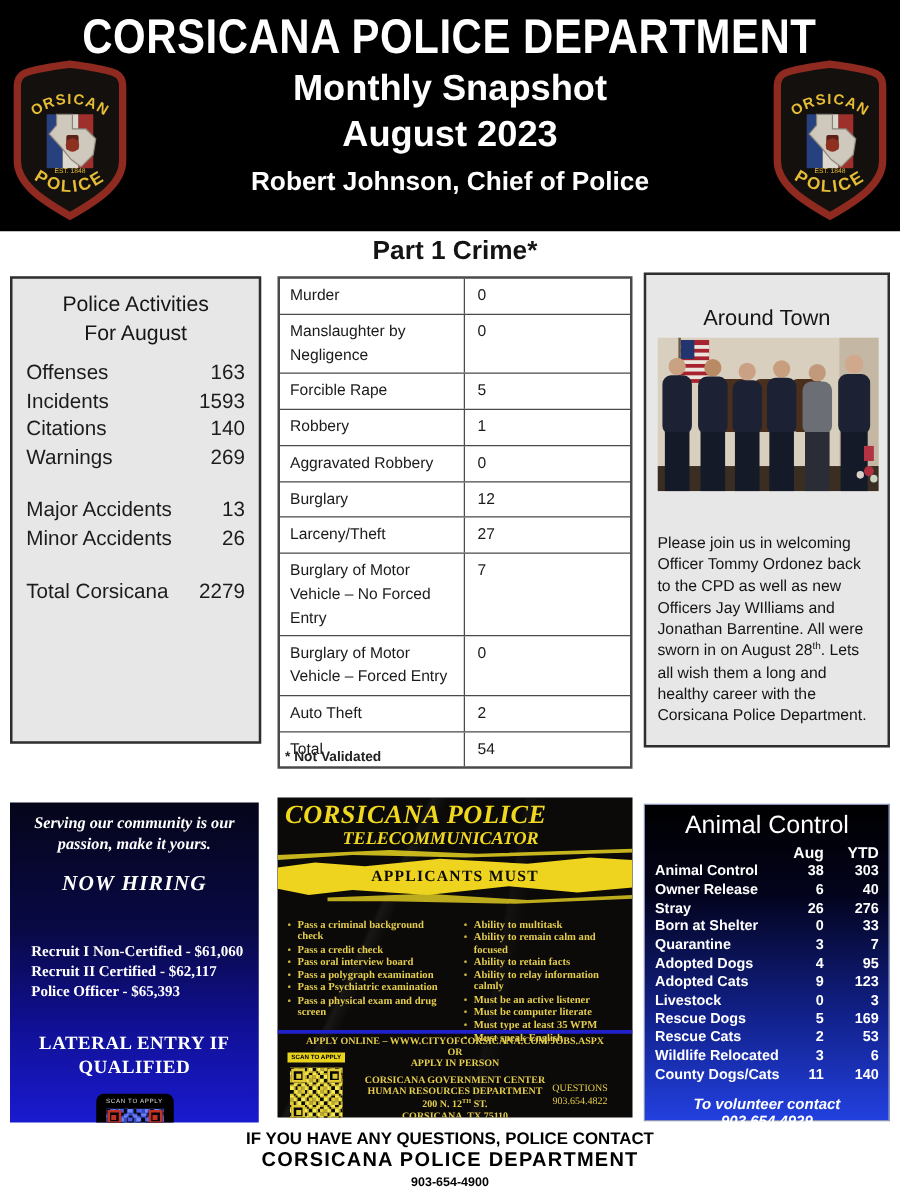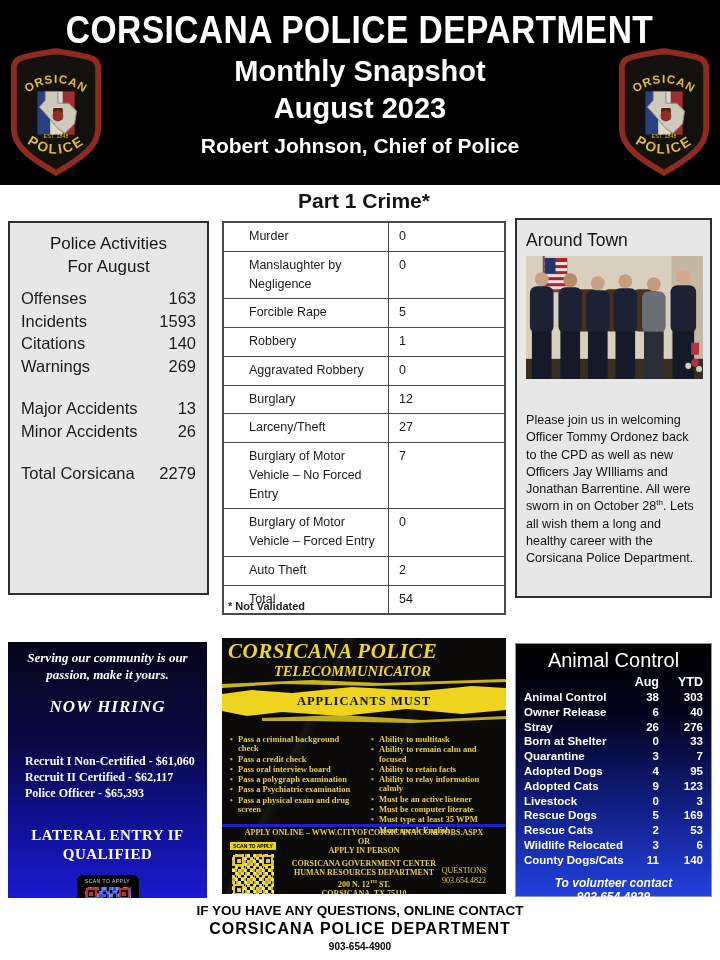--- a/index.html
+++ b/index.html
@@ -12,38 +12,38 @@
   .mast-dept span{display:inline-block;transform:scaleX(.86);transform-origin:center;white-space:nowrap;}
   .mast-sub{font-size:29px;line-height:37px;font-weight:bold;}
   .mast-chief{font-size:21px;line-height:27px;font-weight:bold;margin-top:5px;}
   .badge{position:absolute;top:46px;width:98px;height:132px;}
   .badge.left{left:7px;} .badge.right{right:7px;}
 
   
   .crime-title{position:absolute;left:222px;top:189px;width:284px;text-align:center;
                font-size:21px;font-weight:600;color:#141414;}
   .crime-table{position:absolute;left:222px;top:221px;width:284px;border:2px solid #4a4a4a;box-sizing:border-box;background:#fff;}
-  .t-row{display:flex;border-bottom:1.5px solid #4a4a4a;padding-left:17px;}
+  .t-row{display:flex;border-bottom:1.5px solid #4a4a4a;}
   .t-row:last-child{border-bottom:none;}
   .t-label{width:148px;box-sizing:border-box;border-right:1.5px solid #4a4a4a;padding:4px 6px 5px 8px;
            font-size:12.5px;line-height:1.5;color:#1a1a1a;}
   .t-value{flex:1;padding:4px 6px 5px 10px;font-size:12.5px;line-height:1.5;color:#1a1a1a;}
   .crime-footnote{position:absolute;left:228px;top:600px;font-size:11px;font-weight:600;color:#222;}
 
   
   .panel{background:#e7e7e7;border:2px solid #2e2e2e;box-sizing:border-box;}
   .panel-activities{position:absolute;left:8px;top:221px;width:201px;height:374px;padding:9px 11px;}
   .act-title{text-align:center;font-size:17px;line-height:23px;color:#161616;}
   .stat-group{margin-top:20px;}
   .stat-group.first{margin-top:9px;}
   .stat-row{display:flex;justify-content:space-between;font-size:16.5px;line-height:22.5px;color:#1c1c1c;}
 
   
   .panel-around{position:absolute;left:515px;top:218px;width:197px;height:380px;padding:6px 9px;}
-  .around-title{text-align:left;font-size:17.5px;line-height:24px;color:#161616;margin-top:2px;}
+  .around-title{text-align:center;font-size:17.5px;line-height:24px;color:#161616;margin-top:16px;}
   .photo{display:block;width:177px;height:123px;margin:4px auto 0;}
   .around-body{margin-top:33px;font-size:12.6px;line-height:1.37;color:#141414;}
   .around-body sup{font-size:8px;}
 
   
   .panel-hiring{position:absolute;left:8px;top:642px;width:199px;height:256px;box-sizing:border-box;
      background:linear-gradient(180deg,#05051a 0%,#090946 40%,#101095 70%,#1a1ad0 100%);
      color:#fff;text-align:center;font-family:"Liberation Serif",serif;overflow:hidden;}
   .hire-tagline{margin-top:7px;font-style:italic;font-weight:bold;font-size:13px;line-height:17px;padding:0 8px;}
   .hire-heading{margin-top:14px;font-style:italic;font-weight:bold;font-size:17px;letter-spacing:1px;}
@@ -291,21 +291,21 @@
           <rect x="120" y="75" width="20" height="47" fill="#2a2d35"></rect>
         <circle cx="160" cy="21" r="7.5" fill="#d0a98c"></circle>
           <rect x="147" y="29" width="26" height="48" rx="7" fill="#1c2233"></rect>
           <rect x="149" y="75" width="22" height="47" fill="#151a28"></rect>
       </g>
       <rect x="168" y="86" width="8" height="12" fill="#b23342"></rect>
       <circle cx="172" cy="106" r="4" fill="#b03040"></circle>
         <circle cx="165" cy="109" r="3" fill="#d8d0c8"></circle>
         <circle cx="176" cy="112" r="3" fill="#cbd4c0"></circle>
     </svg>
-    <p class="around-body"><span>Please join us in welcoming Officer Tommy Ordonez back to the CPD as well as new Officers Jay WIlliams and Jonathan Barrentine. All were sworn in on October 28</span><sup>th</sup><span>.  Lets all wish them a long and healthy career with the Corsicana Police Department.</span></p>
+    <p class="around-body"><span>Please join us in welcoming Officer Tommy Ordonez back to the CPD as well as new Officers Jay WIlliams and Jonathan Barrentine. All were sworn in on August 28</span><sup>th</sup><span>.  Lets all wish them a long and healthy career with the Corsicana Police Department.</span></p>
   </section>
 
   <section class="panel-hiring">
     <div class="hire-tagline">Serving our community is our passion, make it yours.</div>
     <div class="hire-heading">NOW HIRING</div>
     <ul class="hire-positions">
 
     <li>Recruit I Non-Certified - $61,060</li>
         <li>Recruit II Certified - $62,117</li>
         <li>Police Officer - $65,393</li>
@@ -457,18 +457,18 @@
         <div class="a-grid">
           <span class="a-label">County Dogs/Cats</span>
           <span class="a-num">11</span>
           <span class="a-num">140</span>
         </div>
       </div>
     <div class="a-volunteer">To volunteer contact 903.654.4929</div>
   </section>
 
   <footer class="footer">
-    <div class="footer-l1">IF YOU HAVE ANY QUESTIONS, ONLINE CONTACT</div>
+    <div class="footer-l1">IF YOU HAVE ANY QUESTIONS, POLICE CONTACT</div>
     <div class="footer-l2">CORSICANA POLICE DEPARTMENT</div>
     <div class="footer-l3">903-654-4900</div>
   </footer>
 
 </div>
 
 </body></html>

